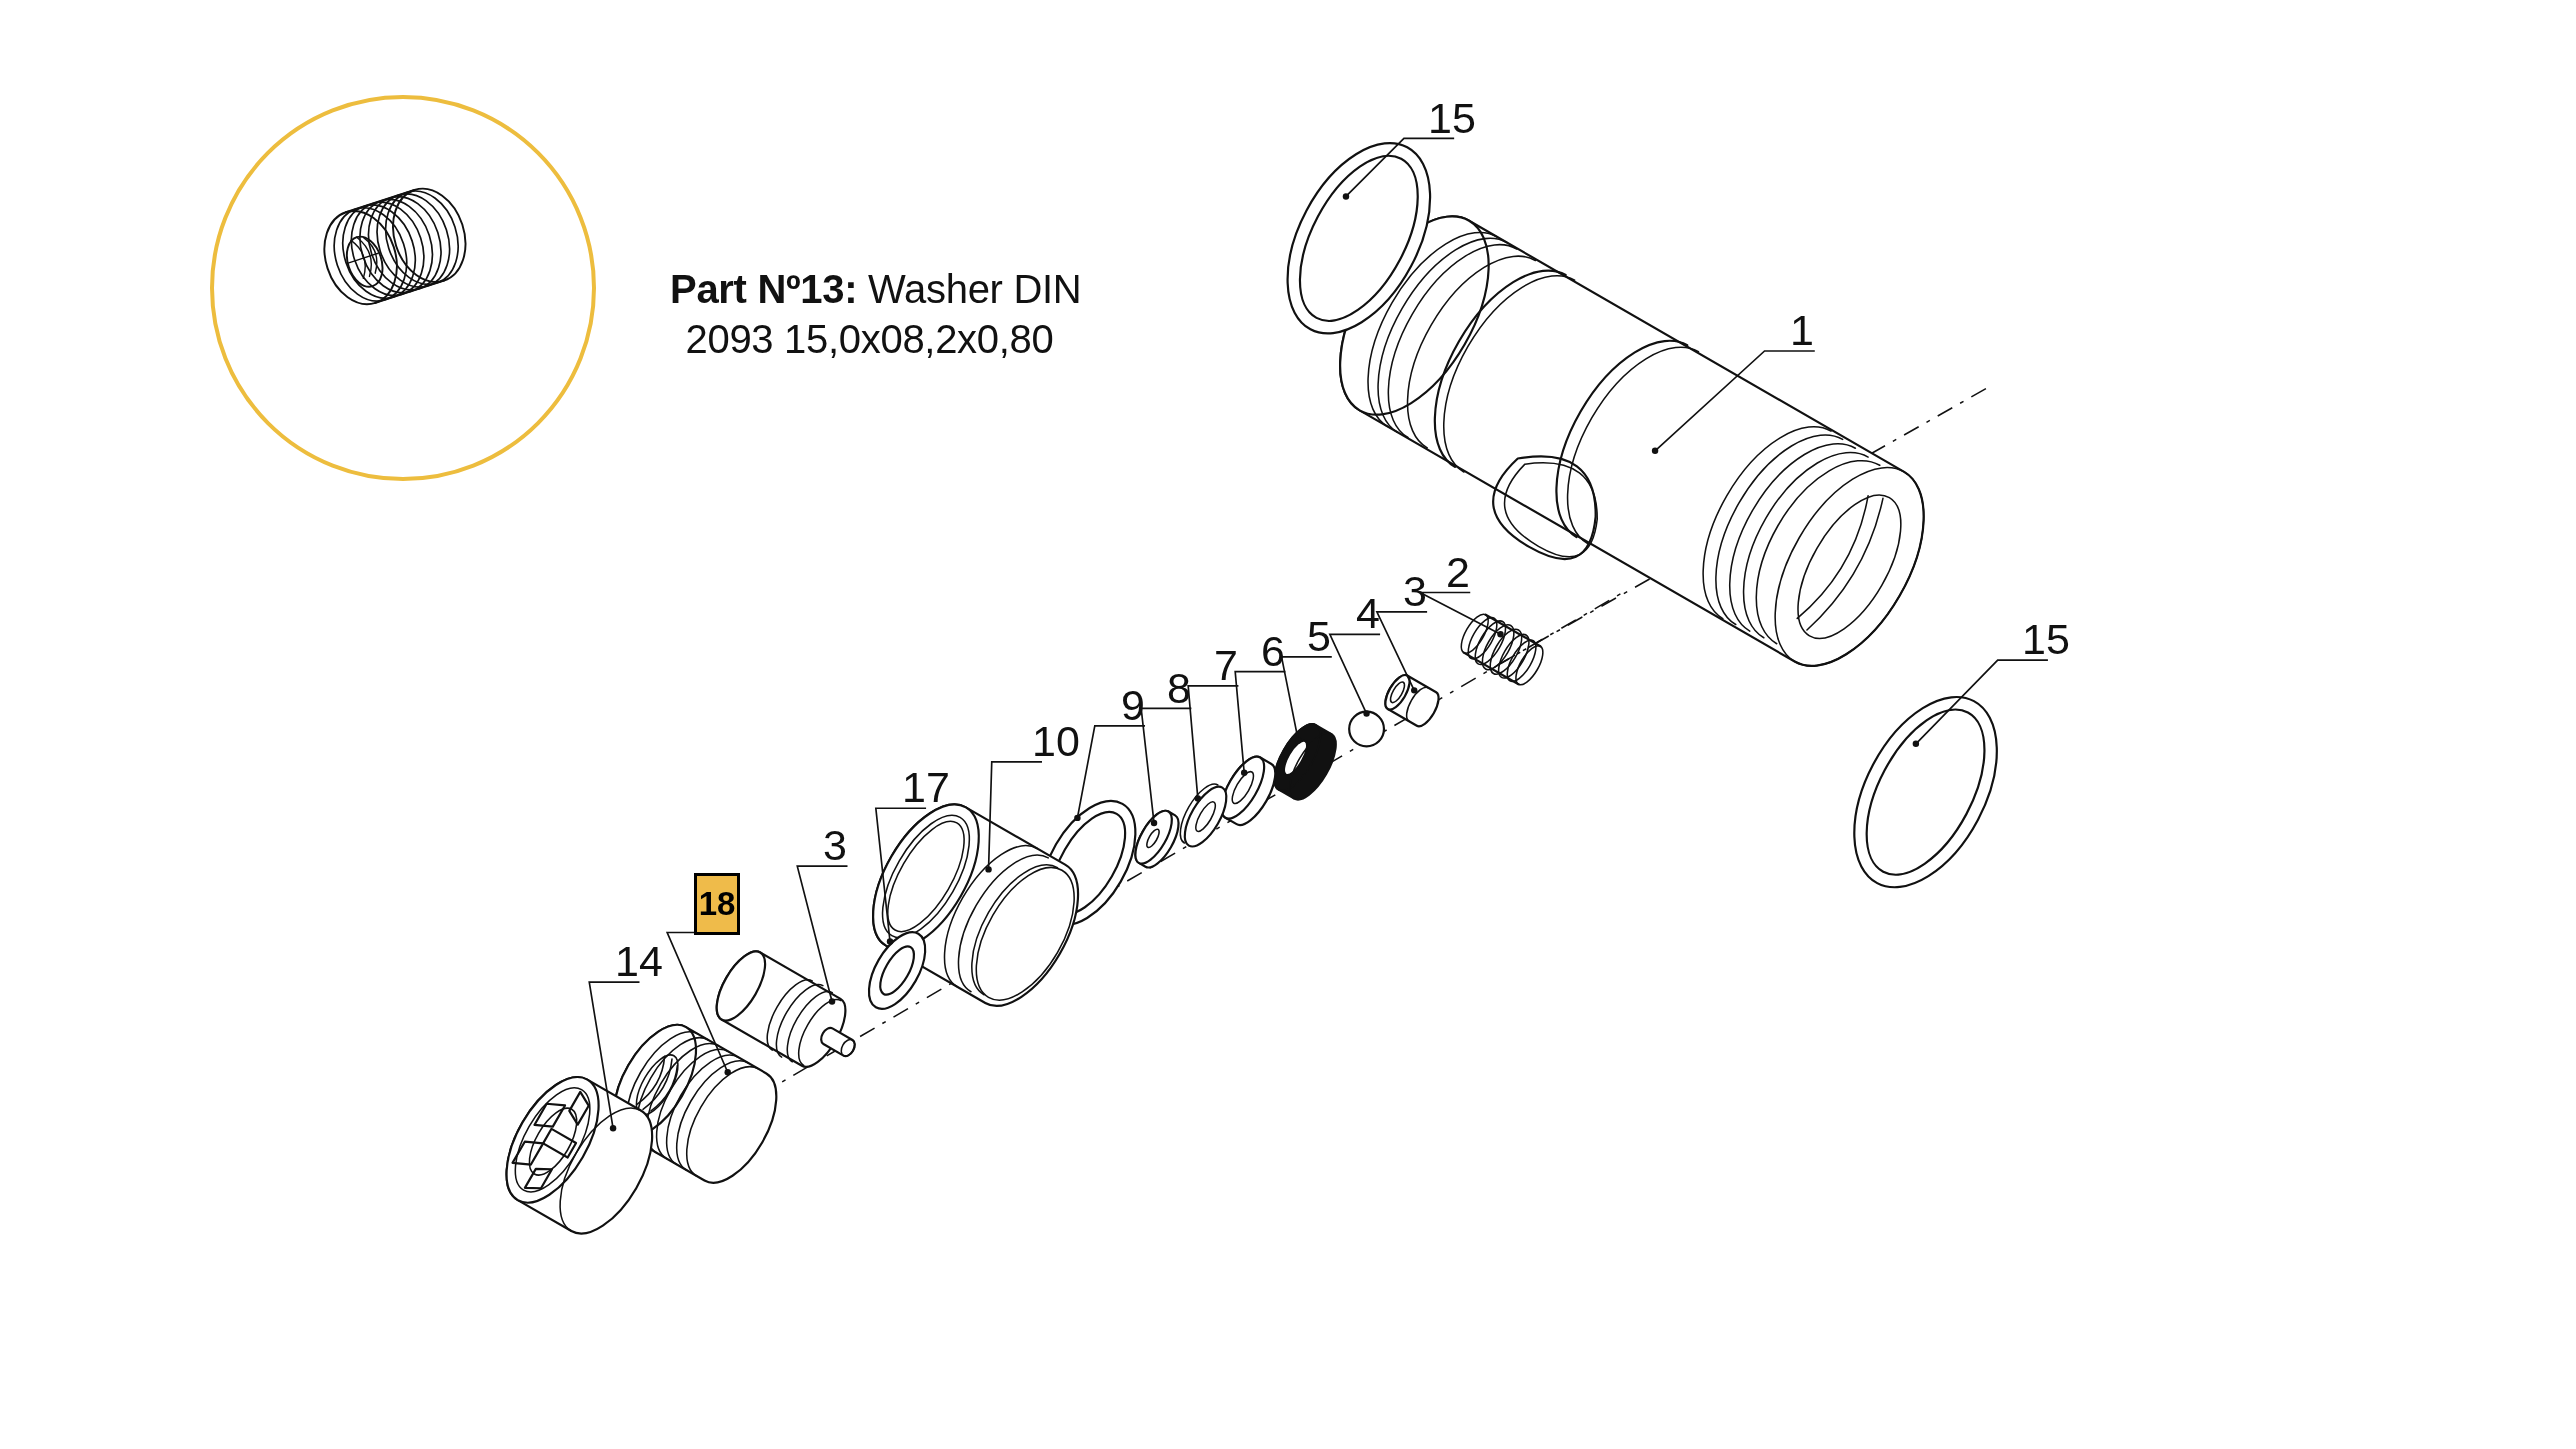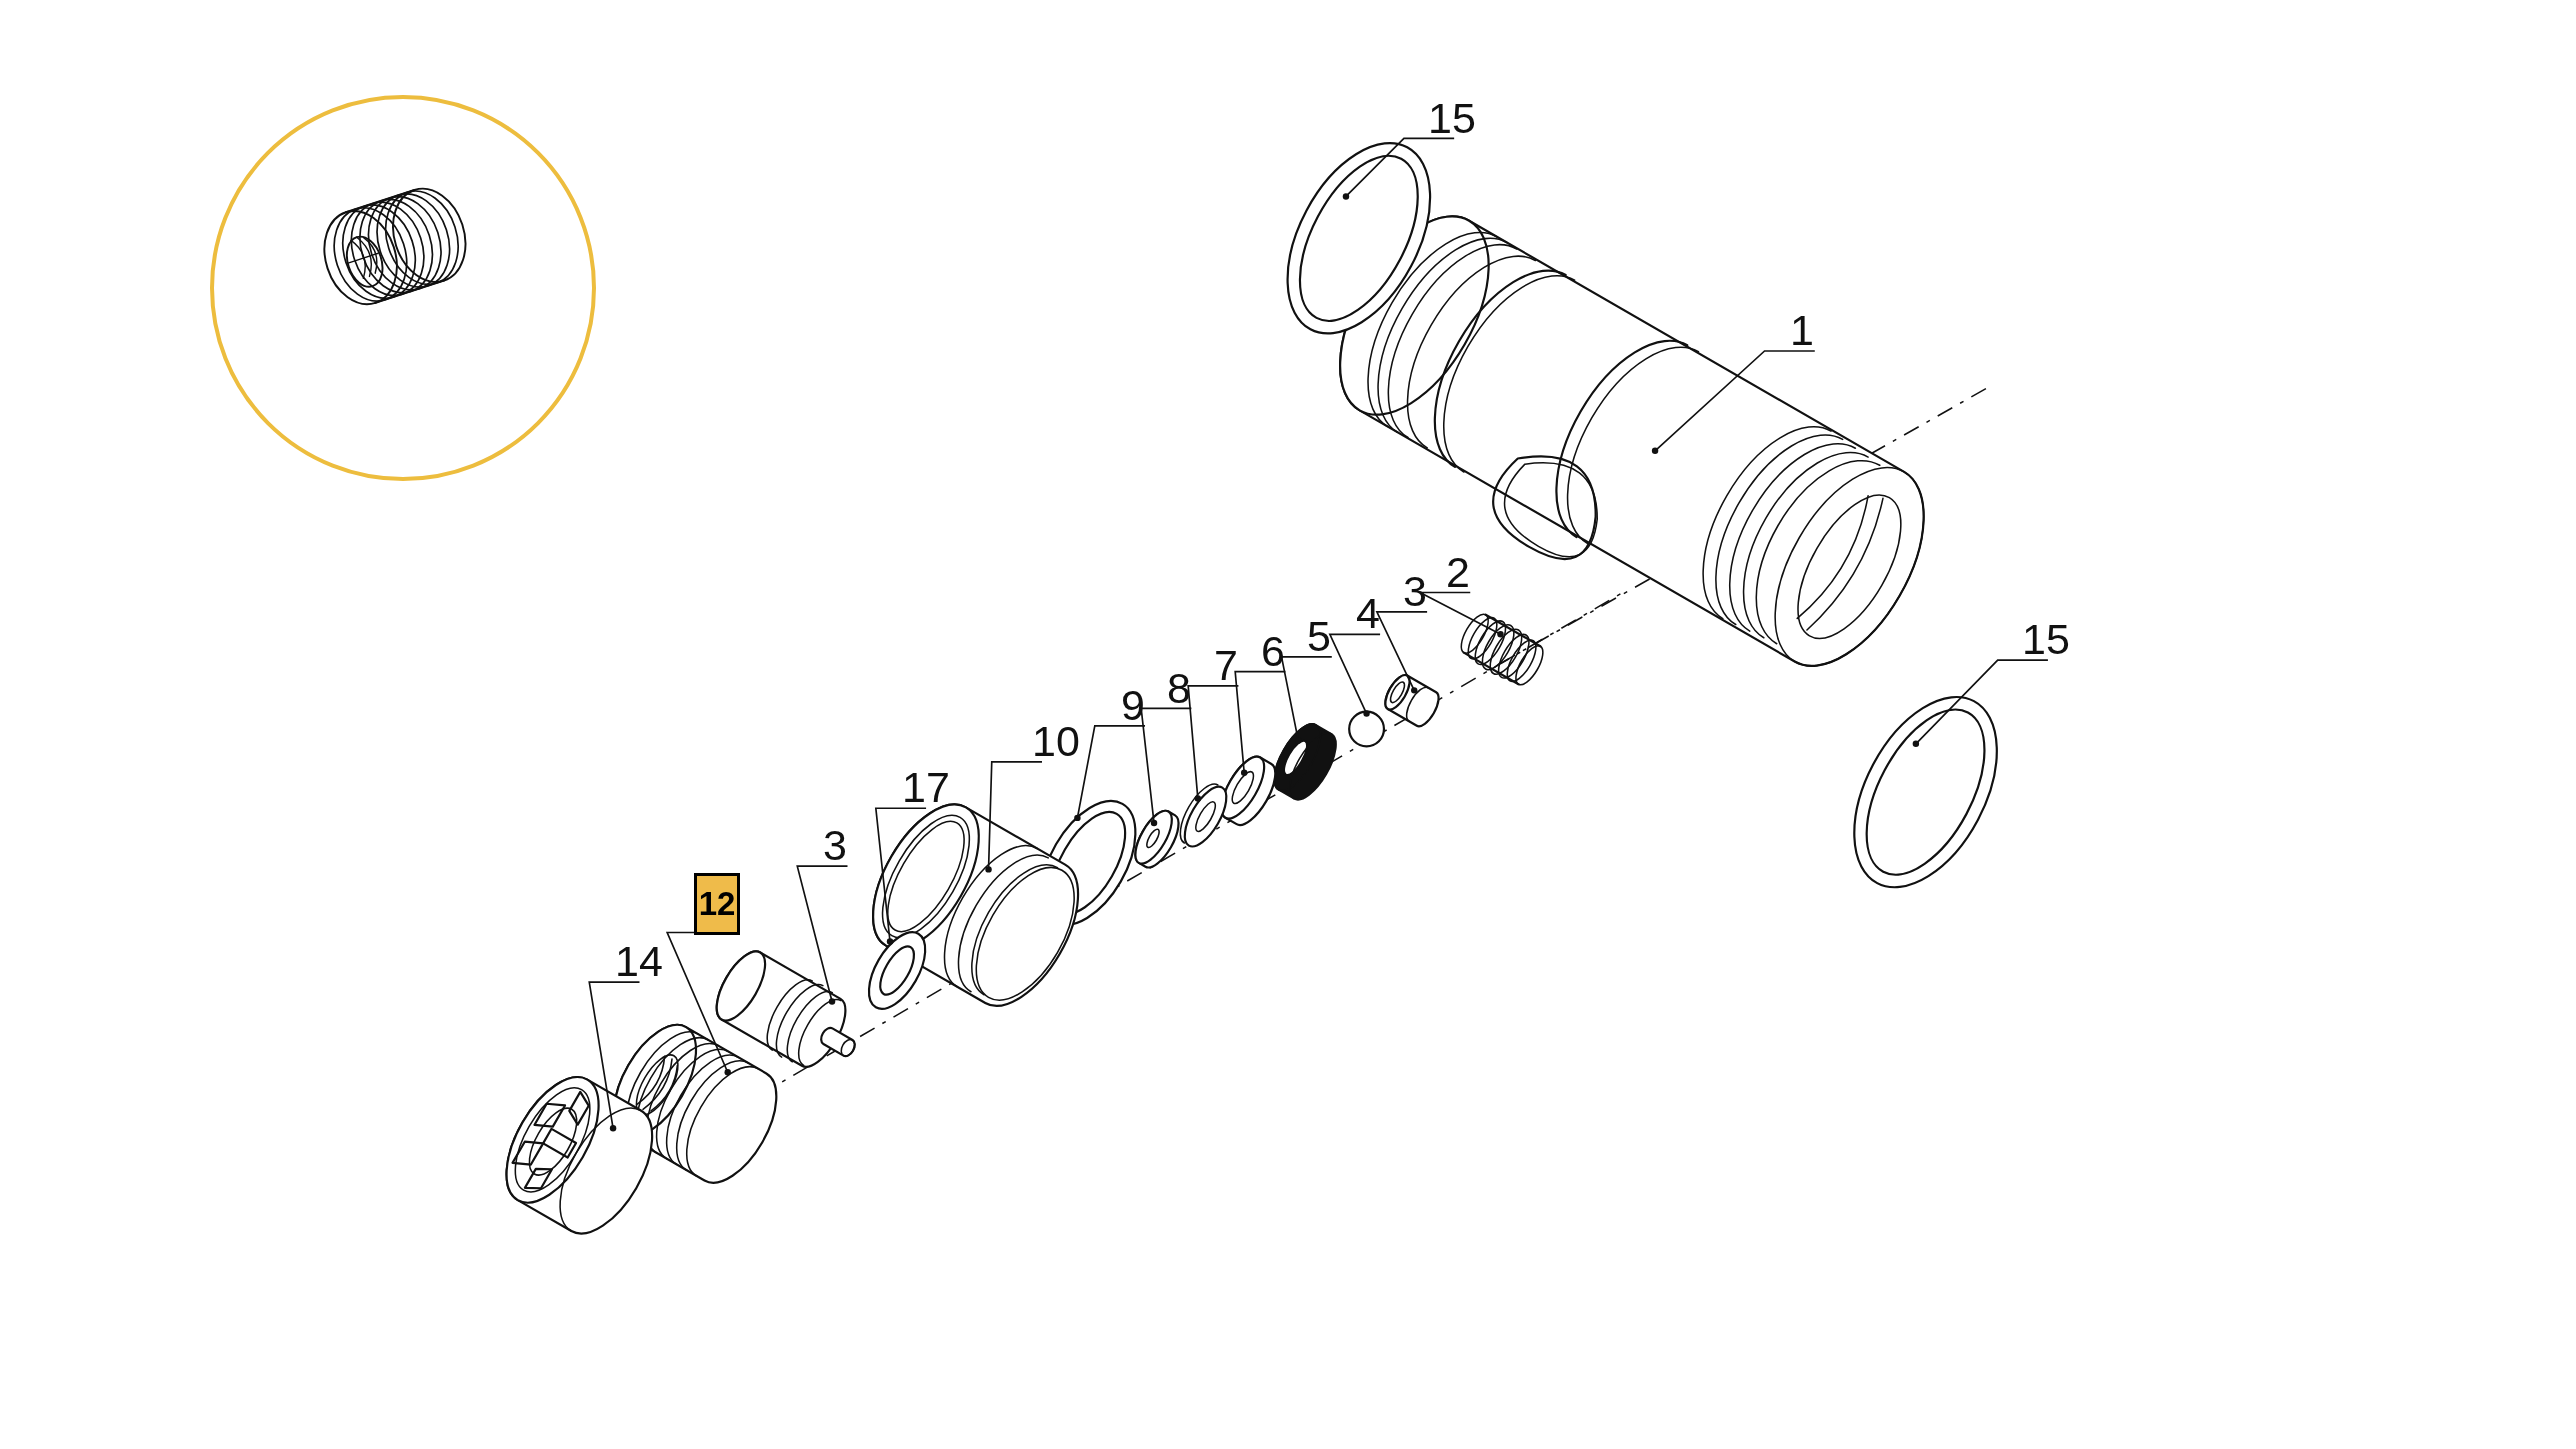--- a/index.html
+++ b/index.html
@@ -69,20 +69,25 @@
       <ellipse cx="4" cy="8" rx="26" ry="40"></ellipse>
       <g stroke-width="2.2">
         <path d="M4 -32 q22 32 0 64"></path>
         <path d="M14 -28 q20 28 0 58"></path>
         <path d="M-6 -30 q22 30 0 62"></path>
         <path d="M-20 2 L28 2"></path>
       </g>
     </g>
   </svg>
 
+  <div class="title-block">
+    <div class="l1"><b>Part Nº13:</b>
+      <span>Washer DIN</span></div>
+    <div class="l2"><span>2093 15,0x08,2x0,80</span></div>
+  </div>
 
   <svg class="layer" viewBox="0 0 4000 2250">
     <defs>
       <style>
         .ln{fill:none;stroke:#111;stroke-width:3.4;stroke-linecap:round;stroke-linejoin:round;}
         .lnf{fill:#fff;stroke:#111;stroke-width:3.4;stroke-linecap:round;stroke-linejoin:round;}
         .thin{fill:none;stroke:#111;stroke-width:2.4;stroke-linecap:round;stroke-linejoin:round;}
         .lead{fill:none;stroke:#111;stroke-width:2.6;}
         .dash{fill:none;stroke:#111;stroke-width:2.4;stroke-dasharray:26 14 6 14;}
         .solidfill{fill:#111;stroke:#111;stroke-width:3;}
@@ -326,21 +331,21 @@
   <div class="num" style="left:1214px;top:644px;">7</div>
   <div class="num" style="left:1167px;top:667px;">8</div>
   <div class="num" style="left:1121px;top:684px;">9</div>
   <div class="num" style="left:1032px;top:720px;">10</div>
   <div class="num" style="left:902px;top:766px;">17</div>
   <div class="num" style="left:823px;top:824px;">3</div>
   <div class="num" style="left:615px;top:940px;">14</div>
   <div class="num" style="left:1428px;top:97px;">15</div>
   <div class="num" style="left:2022px;top:618px;">15</div>
 
-  <div class="badge" style="left:694px;top:873px;width:46px;height:62px;">12</div>
+  <div class="badge" style="left:694px;top:873px;width:46px;height:62px;">18</div>
 
   <div class="footer">
 
     
     
     
 
     
 
     

